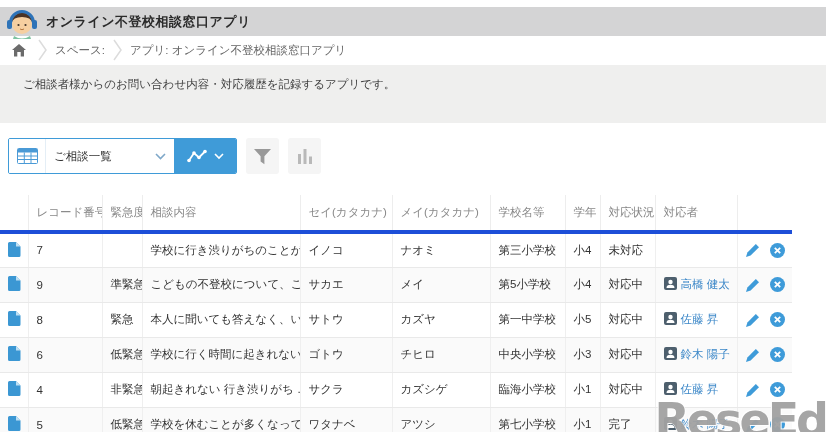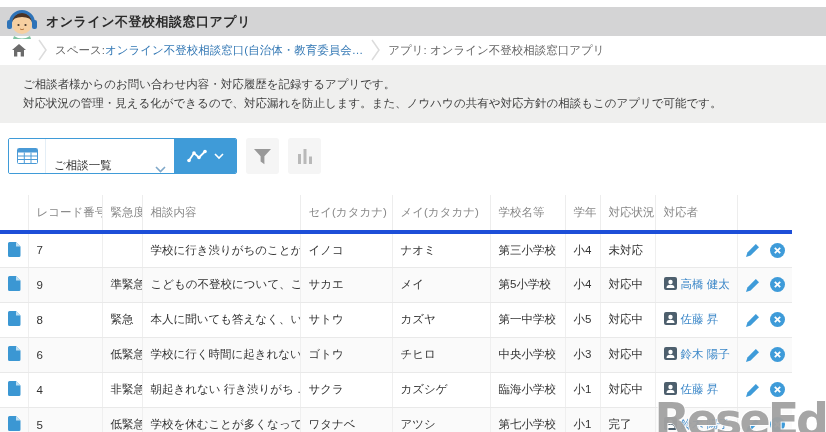--- a/index.html
+++ b/index.html
@@ -22,21 +22,21 @@
   .crumb-link { color: #3579b5; text-decoration: none; }
   .crumb-plain { color: #666; }
 
   
   .descband { height: 58px; background: #efefee; padding: 10px 23px; font-size: 11.5px; color: #3f3f3f; line-height: 19px; }
 
   
   .toolbar { background: #fff; padding: 10px 8px 0 8px; display: flex; align-items: center; height: 56px; }
   .view-group { display: flex; align-items: stretch; height: 36px; border: 1px solid #3f9bd8; border-radius: 2px; overflow: hidden; }
   .vg-grid { width: 37px; background: #fff; display: flex; align-items: center; justify-content: center; border-right: 1px solid #e4eef6; }
-  .vg-select { width: 128px; background: #fff; display: flex; align-items: flex-end; justify-content: space-between; padding: 0 8px; font-size: 11.5px; color: #333; cursor: pointer; }
+  .vg-select { width: 128px; background: #fff; display: flex; align-items: center; justify-content: space-between; padding: 0 8px; font-size: 11.5px; color: #333; cursor: pointer; }
   .vg-graph { width: 62px; background: #3f9bd8; display: flex; align-items: center; justify-content: center; gap: 7px; cursor: pointer; }
   .tool-btn { width: 33px; height: 36px; margin-left: 9px; background: #f5f5f5; border-radius: 3px; display: flex; align-items: center; justify-content: center; cursor: pointer; }
 
   
   .tablewrap { margin-top: 16px; }
   table { width: 792px; border-collapse: collapse; table-layout: fixed; font-size: 11.5px; color: #333; }
   th { font-weight: normal; color: #888; text-align: left; height: 37px; padding: 0 6px 0 8px;
        border-bottom: 4px solid #1d4ed8; border-right: 1px solid #ededed; white-space: nowrap; overflow: hidden; }
   th:last-child { border-right: none; }
   td { height: 35px; padding: 0 6px 0 8px; border-bottom: 1px solid #e9e9e9; border-right: 1px solid #efefef;
@@ -87,32 +87,30 @@
       <svg width="14" height="13" viewBox="0 0 14 13">
           <path d="M7 0 L14 6 h-2 v6.5 H8.7 V8 H5.3 v4.5 H2 V6 H0 z" fill="#6b6b6b"></path>
         </svg>
     </span>
     <span class="crumb-sep">
       <svg width="9" height="24" viewBox="0 0 9 24">
           <polyline points="1,2 8,12 1,22" stroke="#dcdcdc" stroke-width="1.5" fill="none"></polyline>
         </svg>
     </span>
     <span>スペース: </span>
-    <span class="crumb-link">オンライン不登校相談窓口(自治体・教育委員会…</span>
     <span class="crumb-sep">
       <svg width="9" height="24" viewBox="0 0 9 24">
           <polyline points="1,2 8,12 1,22" stroke="#dcdcdc" stroke-width="1.5" fill="none"></polyline>
         </svg>
     </span>
     <span class="crumb-plain">アプリ: オンライン不登校相談窓口アプリ</span>
   </div>
 
   <div class="descband">
     <div>ご相談者様からのお問い合わせ内容・対応履歴を記録するアプリです。</div>
-    <div>対応状況の管理・見える化ができるので、対応漏れを防止します。また、ノウハウの共有や対応方針の相談もこのアプリで可能です。</div>
   </div>
 
   <div class="toolbar">
     <div class="view-group">
       <div class="vg-grid">
         <svg width="21" height="16" viewBox="0 0 21 16">
           <rect x="0.5" y="0.5" width="20" height="15" rx="1" fill="#fff" stroke="#4a9ad6"></rect>
           <rect x="1" y="1" width="19" height="3.5" fill="#4a9ad6"></rect>
           <line x1="7.3" y1="4.5" x2="7.3" y2="15" stroke="#4a9ad6"></line>
           <line x1="14" y1="4.5" x2="14" y2="15" stroke="#4a9ad6"></line>

